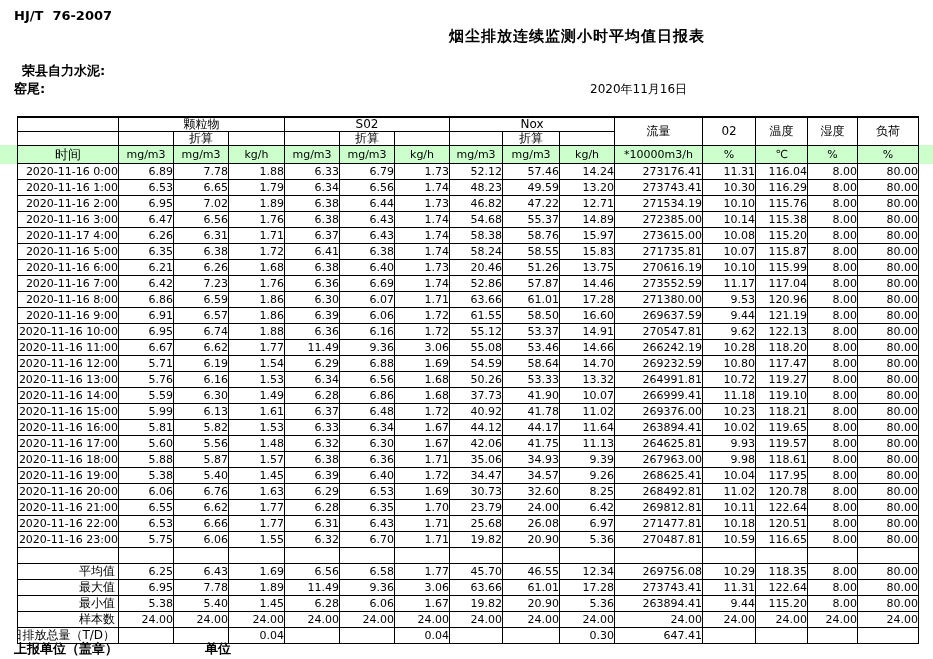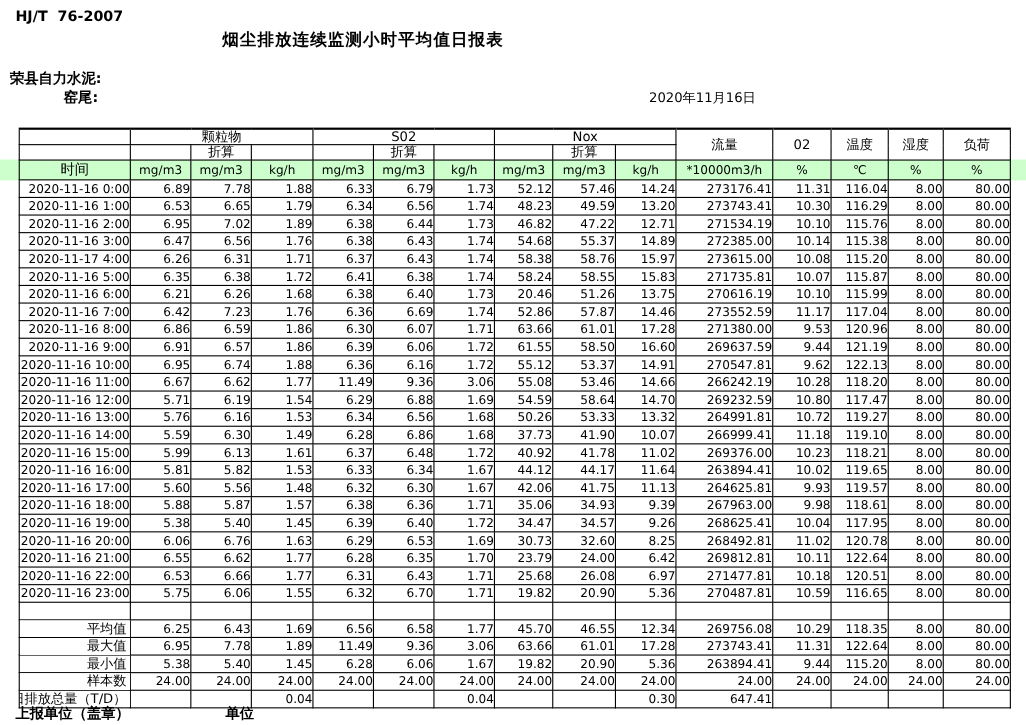--- a/index.html
+++ b/index.html
@@ -1,23 +1,23 @@
 <!DOCTYPE html>
 <html><head>
 <meta charset="utf-8">
 <style>
   html,body{margin:0;padding:0;background:#fff;}
   body{width:933px;height:659px;font-family:"DejaVu Sans","Liberation Sans",sans-serif;color:#000;}
   .sheet{position:relative;width:933px;height:659px;background:#fff;overflow:hidden;}
 
   .std-code{position:absolute;left:14px;top:8px;font-size:13px;font-weight:bold;white-space:pre;}
-  .title-wrap{position:absolute;left:0;top:26px;width:660px;text-align:center;}
+  .title-wrap{position:absolute;left:0;top:26px;width:660px;text-align:right;padding-left:45px;}
   .report-title{font-size:15px;font-weight:bold;letter-spacing:1px;}
-  .company{position:absolute;left:9px;top:62px;font-size:13px;font-weight:bold;}
-  .station{position:absolute;left:14px;top:80px;font-size:13px;font-weight:bold;margin-left:44px;}
+  .company{position:absolute;left:22px;top:62px;font-size:13px;font-weight:bold;}
+  .station{position:absolute;left:14px;top:80px;font-size:13px;font-weight:bold;}
   .report-date{position:absolute;left:590px;top:81px;font-size:12px;}
 
   .green-strip{position:absolute;left:0;top:145px;width:933px;height:19px;}
 
   table.report{position:absolute;left:17px;top:116px;width:838px;border-collapse:collapse;table-layout:fixed;}
   table.report td,table.report th{border:1px solid #000;padding:0;margin:0;overflow:hidden;
     white-space:nowrap;font-weight:normal;background:#fff;font-size:11px;line-height:13px;}
   tr.hrow1 td,tr.hrow1 th{height:13px;border-top:2px solid #000;text-align:center;font-size:12px;}
   tr.hrow2 td,tr.hrow2 th{height:13px;text-align:center;font-size:12px;}
   tr.hrow1 th[rowspan]{font-size:12px;vertical-align:middle;}

